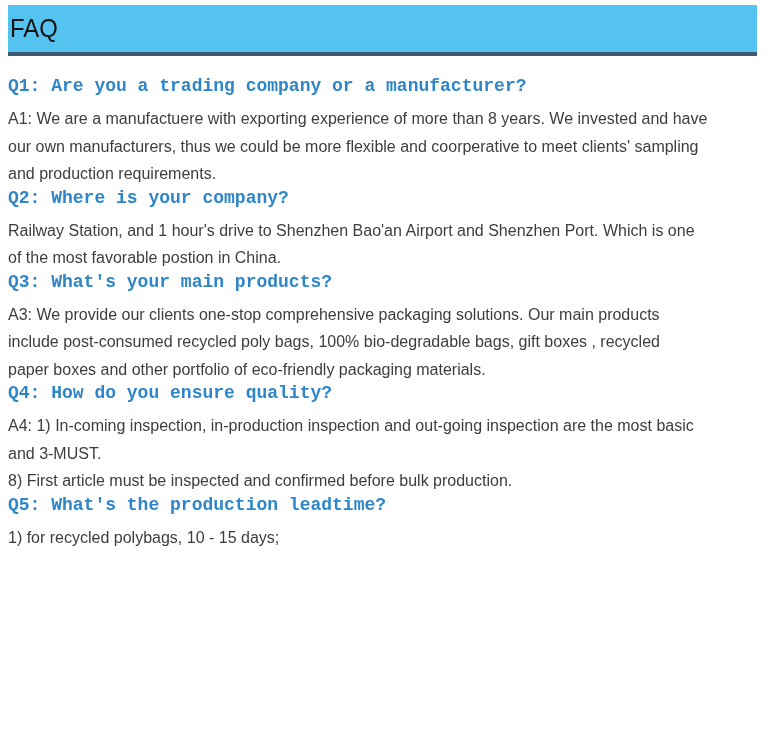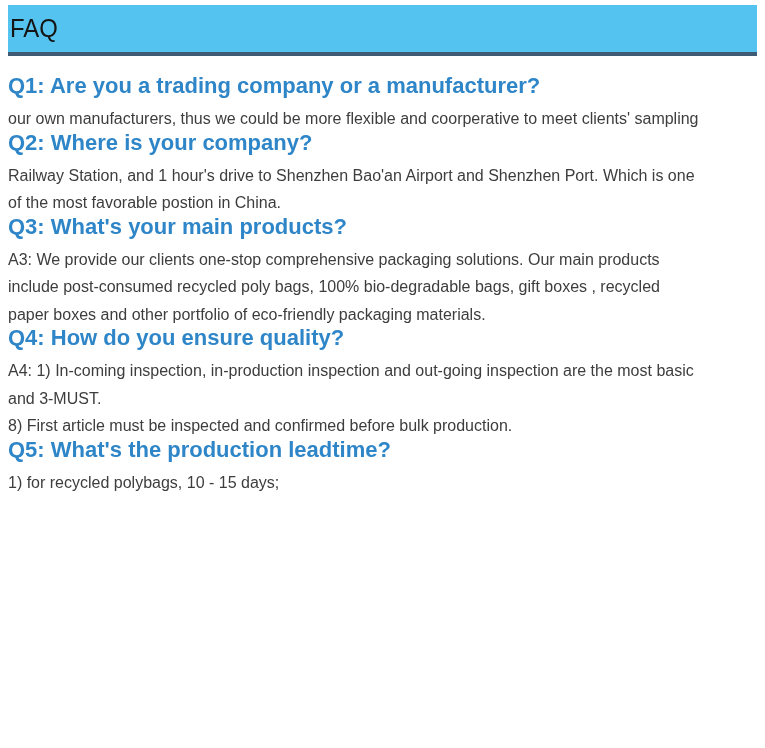--- a/index.html
+++ b/index.html
@@ -41,26 +41,27 @@
     transform: scaleX(0.92);
     transform-origin: left center;
     white-space: nowrap;
   }
   .faq-section {
   }
   .faq-section:first-child {
     margin-top: 20px;
   }
   .question {
-    font-size: 22px;
+    font-size: 18px;
     line-height: 20px;
     font-weight: 700;
     color: var(--question-color);
     margin-bottom: 9px;
     white-space: nowrap;
+    font-family: Liberation Mono, monospace;
   }
   .answer {
     font-size: 16px;
     color: var(--body-color);
   }
   .answer .line {
     line-height: 27.5px;
     white-space: nowrap;
   }
 </style>
@@ -68,21 +69,23 @@
 <body>
 
 <div class="page">
   <header class="faq-header">
     <h1>FAQ</h1>
   </header>
   <main id="faq-list">
   <section class="faq-section">
     <h2 class="question">Q1: Are you a trading company or a manufacturer?</h2>
     <div class="answer">
+          <div class="line">A1: We are a manufactuere with exporting experience of more than 8 years. We invested and have</div>
           <div class="line">our own manufacturers, thus we could be more flexible and coorperative to meet clients' sampling</div>
+          <div class="line">and production requirements.</div>
         </div>
   </section>
 
   <section class="faq-section">
     <h2 class="question">Q2: Where is your company?</h2>
     <div class="answer">
           <div class="line">Railway Station, and 1 hour's drive to Shenzhen Bao'an Airport and Shenzhen Port. Which is one</div>
           <div class="line">of the most favorable postion in China.</div>
         </div>
   </section>

